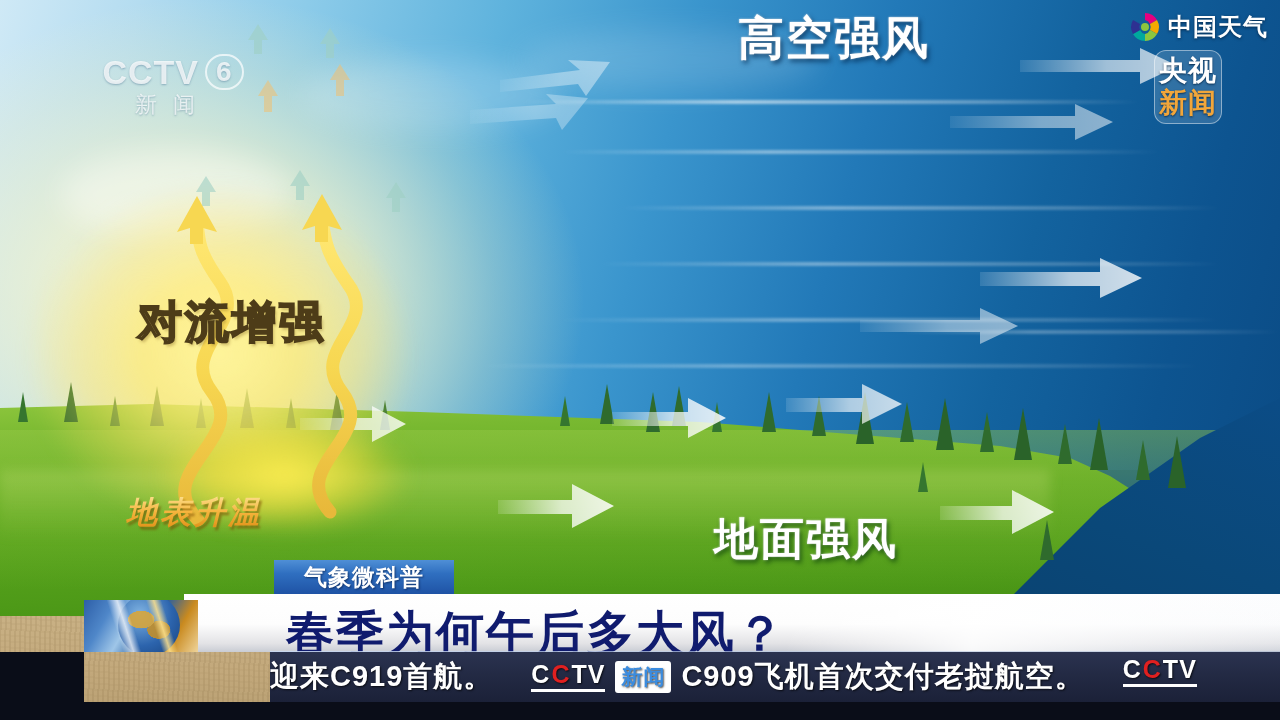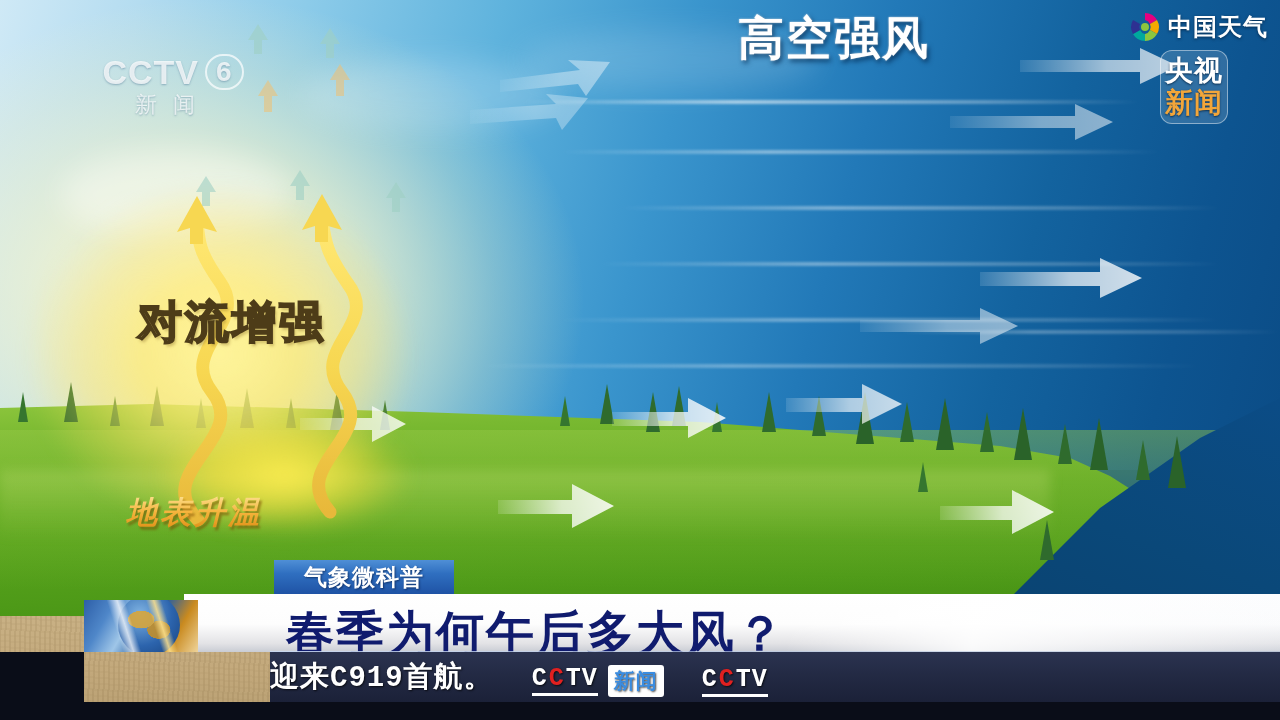--- a/index.html
+++ b/index.html
@@ -73,21 +73,21 @@
   .wm-row{font-size:34px;font-weight:bold;color:rgba(255,255,255,.78);letter-spacing:1px;
      text-shadow:0 1px 2px rgba(80,120,150,.5);line-height:40px;}
   .wm-13{display:inline-block;border:2px solid rgba(255,255,255,.7);border-radius:18px;
      padding:0 9px;margin-left:6px;font-size:28px;line-height:32px;vertical-align:3px;}
   .wm-xw{font-size:22px;color:rgba(255,255,255,.72);letter-spacing:16px;margin-top:-2px;
      text-shadow:0 1px 2px rgba(80,120,150,.5);}
 
   
   .tq{position:absolute;right:12px;top:10px;display:flex;align-items:center;gap:6px;}
   .tq-txt{font-size:24px;font-weight:bold;color:#fff;letter-spacing:1px;text-shadow:0 1px 3px rgba(0,30,60,.8);}
-  .yst{position:absolute;right:52px;top:50px;width:66px;height:72px;border-radius:12px;
+  .yst{position:absolute;right:58px;top:50px;width:66px;height:72px;border-radius:12px;
      background:rgba(255,255,255,.14);border:1px solid rgba(255,255,255,.45);
      display:flex;flex-direction:column;align-items:center;justify-content:center;gap:0px;}
   .yst .l1{font-size:28px;font-weight:bold;color:#fff;letter-spacing:1px;line-height:32px;text-shadow:0 1px 2px rgba(0,30,60,.8);}
   .yst .l2{font-size:28px;font-weight:bold;color:#f2a63a;letter-spacing:1px;line-height:32px;text-shadow:0 1px 2px rgba(0,30,60,.8);}
 
   
   .cat{position:absolute;left:274px;top:560px;width:180px;height:34px;
      background:linear-gradient(180deg,#4f8fd6 0%,#2f6fc0 40%,#1f53a5 100%);
      display:flex;align-items:center;justify-content:center;}
   .cat span{font-size:23px;font-weight:bold;color:#fff;letter-spacing:1px;text-shadow:1px 1px 2px rgba(0,20,60,.6);}
@@ -111,22 +111,22 @@
   .clock .day{width:88px;text-align:center;font-size:24px;font-weight:bold;color:#fff;
      text-shadow:1px 1px 2px rgba(0,0,0,.8);}
   .clock .sep{width:1px;height:30px;background:rgba(255,255,255,.35);}
   .clock .tm{flex:1;text-align:center;font-size:30px;font-weight:bold;color:#fff;letter-spacing:1px;
      text-shadow:1px 1px 2px rgba(0,0,0,.8);}
   .ticker{position:absolute;left:270px;top:652px;width:1010px;height:50px;
      background:linear-gradient(180deg,#2b3350 0%,#232a44 45%,#1b2138 100%);
      overflow:hidden;display:flex;align-items:center;}
   .ticker-line{position:absolute;left:270px;top:651px;width:1010px;height:2px;
      background:linear-gradient(90deg,rgba(200,215,240,.9),rgba(150,170,200,.4));}
-  .tk{display:flex;align-items:flex-end;white-space:nowrap;font-size:29px;font-weight:bold;color:#fff;
-      letter-spacing:1px;text-shadow:1px 1px 2px rgba(0,0,0,.7);font-family:Liberation Mono, monospace;}
+  .tk{display:flex;align-items:flex-start;white-space:nowrap;font-size:29px;font-weight:bold;color:#fff;
+      letter-spacing:1px;text-shadow:1px 1px 2px rgba(0,0,0,.7);}
   .tk .seg{margin-right:38px;display:flex;align-items:center;gap:10px;}
   .cctvmark{display:inline-flex;align-items:flex-end;gap:1px;font-weight:bold;font-size:25px;line-height:1;
      border-bottom:3px solid #fff;padding-bottom:2px;}
   .cctvmark .c{color:#fff;}
   .cctvmark .cr{color:#e02020;}
   .xwbox{border:2px solid #fff;border-radius:3px;padding:0 4px;font-size:21px;color:#3a8ce0;background:#fff;
      font-weight:bold;}
   .bottomstrip{position:absolute;left:0;top:702px;width:1280px;height:18px;background:#0a0d18;}
   .leftblack{position:absolute;left:0;top:652px;width:84px;height:68px;background:#0a0d18;}
 </style>
@@ -236,20 +236,21 @@
       <path d="M 198,520 C 150,470 250,440 212,392 C 178,348 250,324 220,282 C 196,248 200,240 197,224"></path>
       <path d="M 330,512 C 288,464 378,438 342,392 C 308,348 380,326 348,284 C 324,250 326,240 322,222"></path>
     </g>
     <g fill="#f7d751">
       <path d="M 197,196 L 217,232 L 203,228 L 203,244 L 190,244 L 190,228 L 177,232 Z"></path>
       <path d="M 322,194 L 342,230 L 328,226 L 328,242 L 315,242 L 315,226 L 302,230 Z"></path>
     </g>
   </svg>
 
   <div class="lbl lbl-gaokong">高空强风</div>
+  <div class="lbl lbl-dimian">地面强风</div>
   <div class="lbl lbl-duiliu">对流增强</div>
   <div class="lbl lbl-dibiao">地表升温</div>
 
   <div class="wm">
     <div class="wm-row">
       <span>CCTV</span><span class="wm-13">6</span>
     </div>
     <div class="wm-xw">新闻</div>
   </div>
 
@@ -295,20 +296,21 @@
       <div class="seg">
         <span>迎来C919首航。</span>
       </div>
       <div class="seg">
         <span class="cctvmark">
           <span class="c">C</span>
             <span class="cr">C</span>
             <span class="c">TV</span>
         </span>
         <span class="xwbox">新闻</span>
+        <span>C909飞机首次交付老挝航空。</span>
       </div>
       <div class="seg">
         <span class="cctvmark">
           <span class="c">C</span>
             <span class="cr">C</span>
             <span class="c">TV</span>
         </span>
       </div>
     </div>
   </div>

